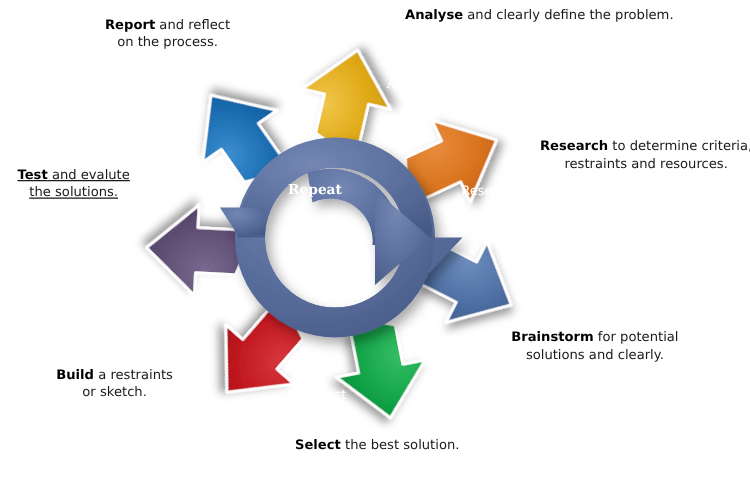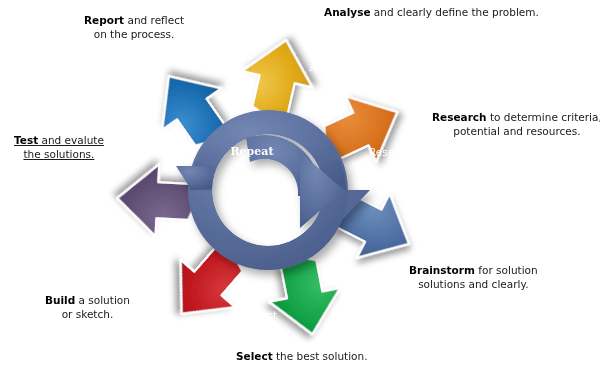--- a/index.html
+++ b/index.html
@@ -210,34 +210,34 @@
     <b>Report</b><span> and reflect</span><br>
     <span>on the process.</span>
   </div>
 
   <div class="caption" id="cap-analyse">
     <b>Analyse</b><span> and clearly define the problem.</span>
   </div>
 
   <div class="caption" id="cap-research">
     <b>Research</b><span> to determine criteria,</span><br>
-    <span>potential and resources.</span>
+    <span>restraints and resources.</span>
   </div>
 
   <div class="caption" id="cap-brainstorm">
-    <b>Brainstorm</b><span> for solution</span><br>
+    <b>Brainstorm</b><span> for potential</span><br>
     <span>solutions and clearly.</span>
   </div>
 
   <div class="caption" id="cap-select">
     <b>Select</b><span> the best solution.</span>
   </div>
 
   <div class="caption" id="cap-build">
-    <b>Build</b><span> a solution</span><br>
+    <b>Build</b><span> a restraints</span><br>
     <span>or sketch.</span>
   </div>
 
   <div class="caption" id="cap-test">
     <b>Test</b><span> and evalute</span><br>
     <span>the solutions.</span>
   </div>
 
 </div>
 

